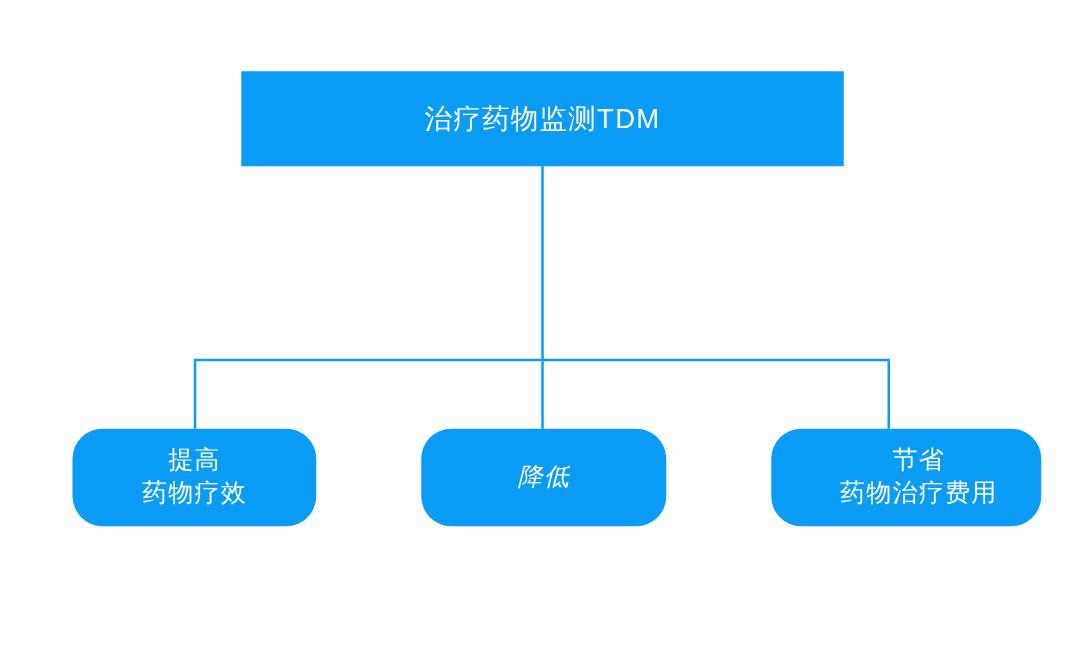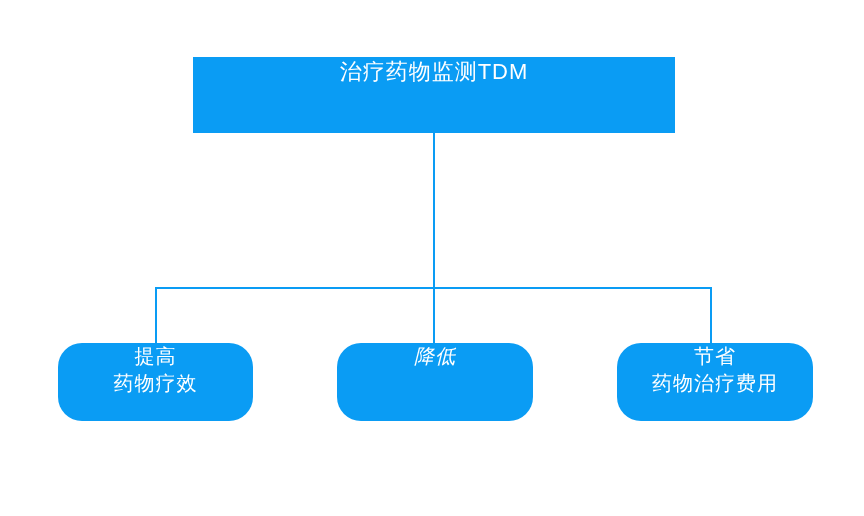--- a/index.html
+++ b/index.html
@@ -20,38 +20,38 @@
     width:864px;height:516px;
     background:var(--bg);
   }
   .node{
     position:absolute;
     background:var(--node-fill);
     color:var(--text);
     display:flex;
     flex-direction:column;
     align-items:center;
-    justify-content:flex-start;
+    justify-content:center;
     text-align:center;
     letter-spacing:1px;
   }
   .node.root{
     left:193px;top:57px;width:482px;height:76px;
     font-size:22px;
   }
   .node.child{
     top:343px;height:78px;
     font-size:20px;
     line-height:27px;
     border-radius:24px;
   }
   .node.child .line{display:block;}
   #child-1{left:58px;width:195px;}
   #child-2{left:337px;width:196px;font-style:italic;}
-  #child-3{left:617px;width:196px;}
+  #child-3{left:617px;width:196px;padding-left:20px;}
   .connector{
     position:absolute;
     background:var(--connector);
   }
   .connector.v{width:2px;}
   .connector.h{height:2px;}
   #stem-root{left:433px;top:133px;height:156px;}
   #rail{left:155px;top:287px;width:557px;}
   #drop-left{left:155px;top:289px;height:54px;}
   #drop-mid{left:433px;top:289px;height:54px;}

